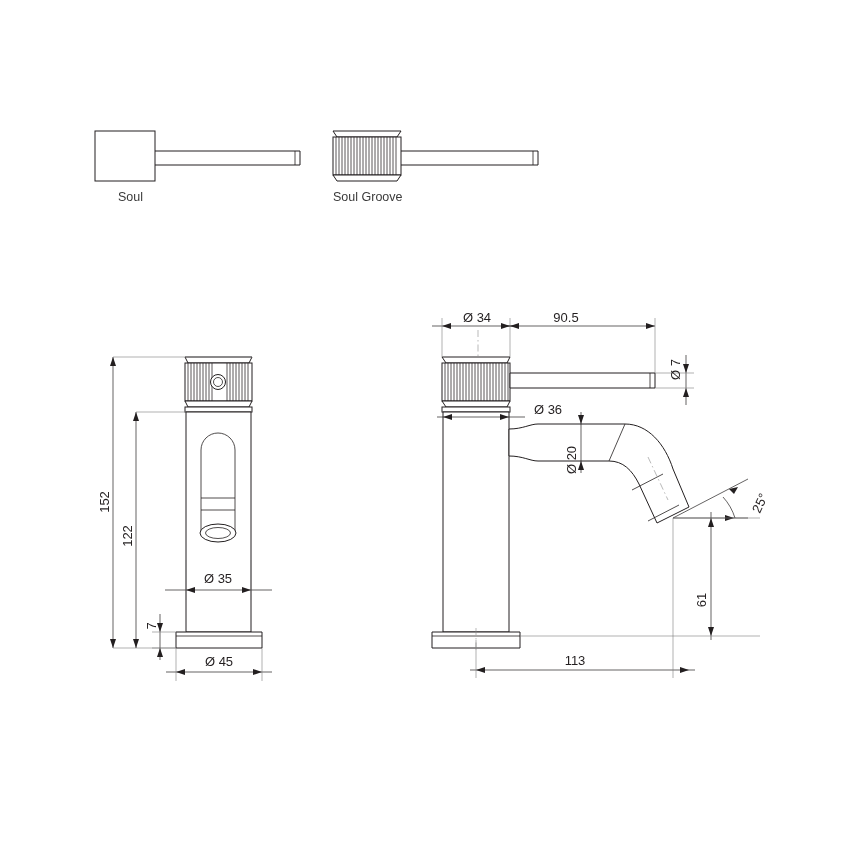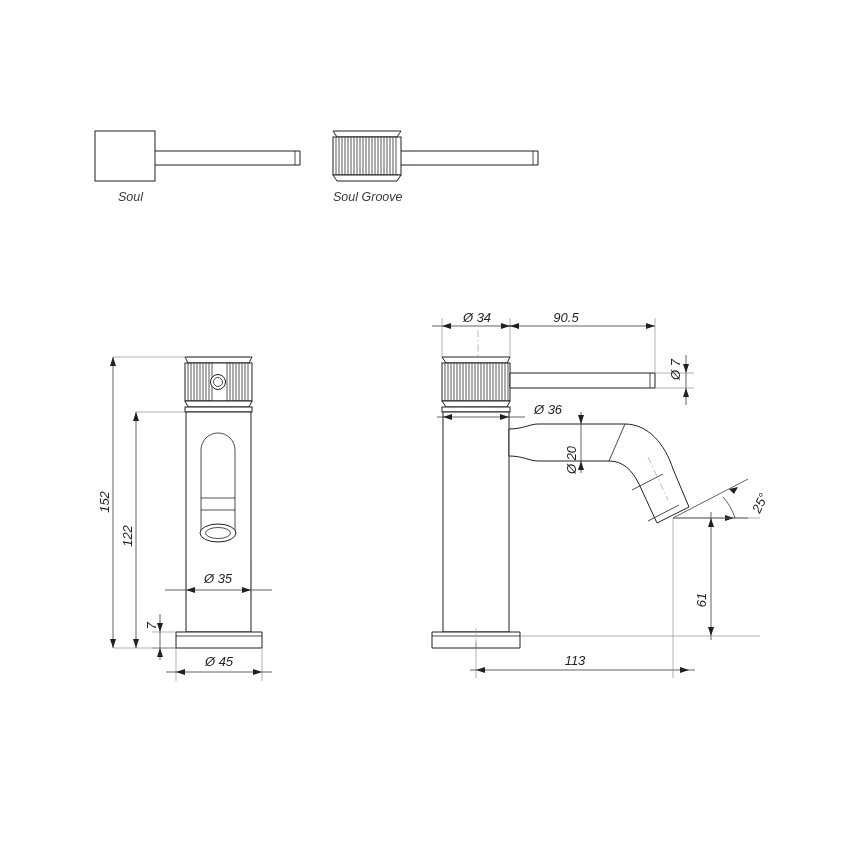--- a/index.html
+++ b/index.html
@@ -4,21 +4,21 @@
 <title>Technical Drawing</title>
 <style>
   html,body{margin:0;padding:0;background:#ffffff;}
   body{
     width:860px;height:860px;
     font-family:"Liberation Sans", sans-serif;
     color:#231f20;
     overflow:hidden;
     position:relative;
   }
-  #sheet{position:absolute;left:0;top:0;width:860px;height:860px;font-style:italic;}
+  #sheet{position:absolute;left:0;top:0;width:860px;height:860px;}
   svg{display:block;}
   .ln{stroke:#231f20;stroke-width:1;fill:none;}
   .ln-thin{stroke:#231f20;stroke-width:0.8;fill:none;}
   .ln-dim{stroke:#231f20;stroke-width:0.7;fill:none;}
   .ln-ext{stroke:#7d7d7d;stroke-width:0.6;fill:none;}
   .ln-center{stroke:#8a8a8a;stroke-width:0.6;fill:none;stroke-dasharray:7 3 1.5 3;}
   .knurl{stroke:#231f20;stroke-width:0.75;fill:none;}
   .fillw{fill:#ffffff;}
   .dimtxt{
     font-family:"Liberation Sans", sans-serif;

